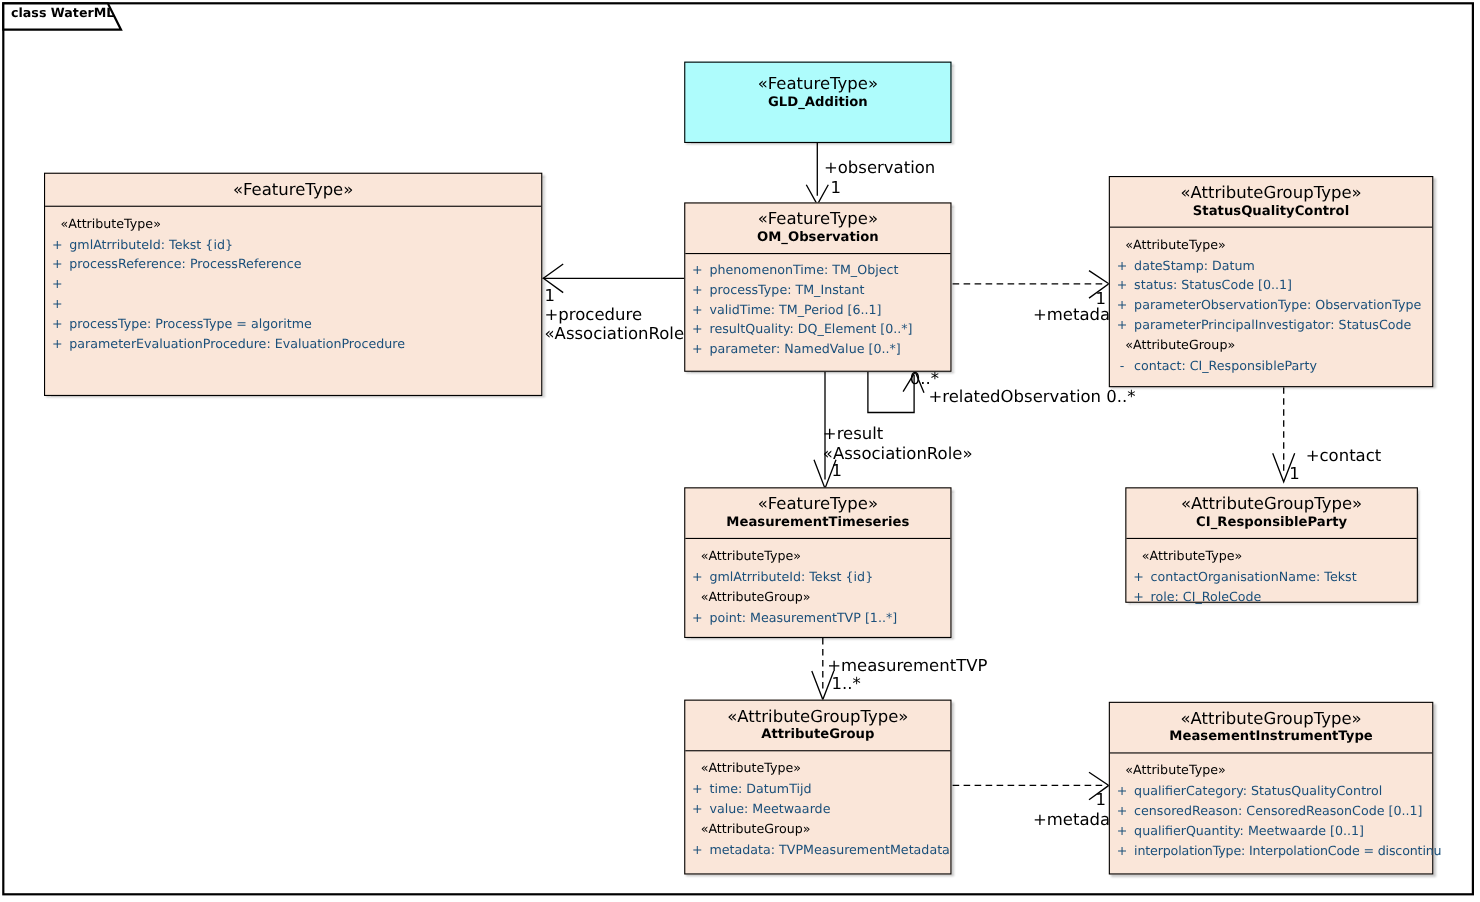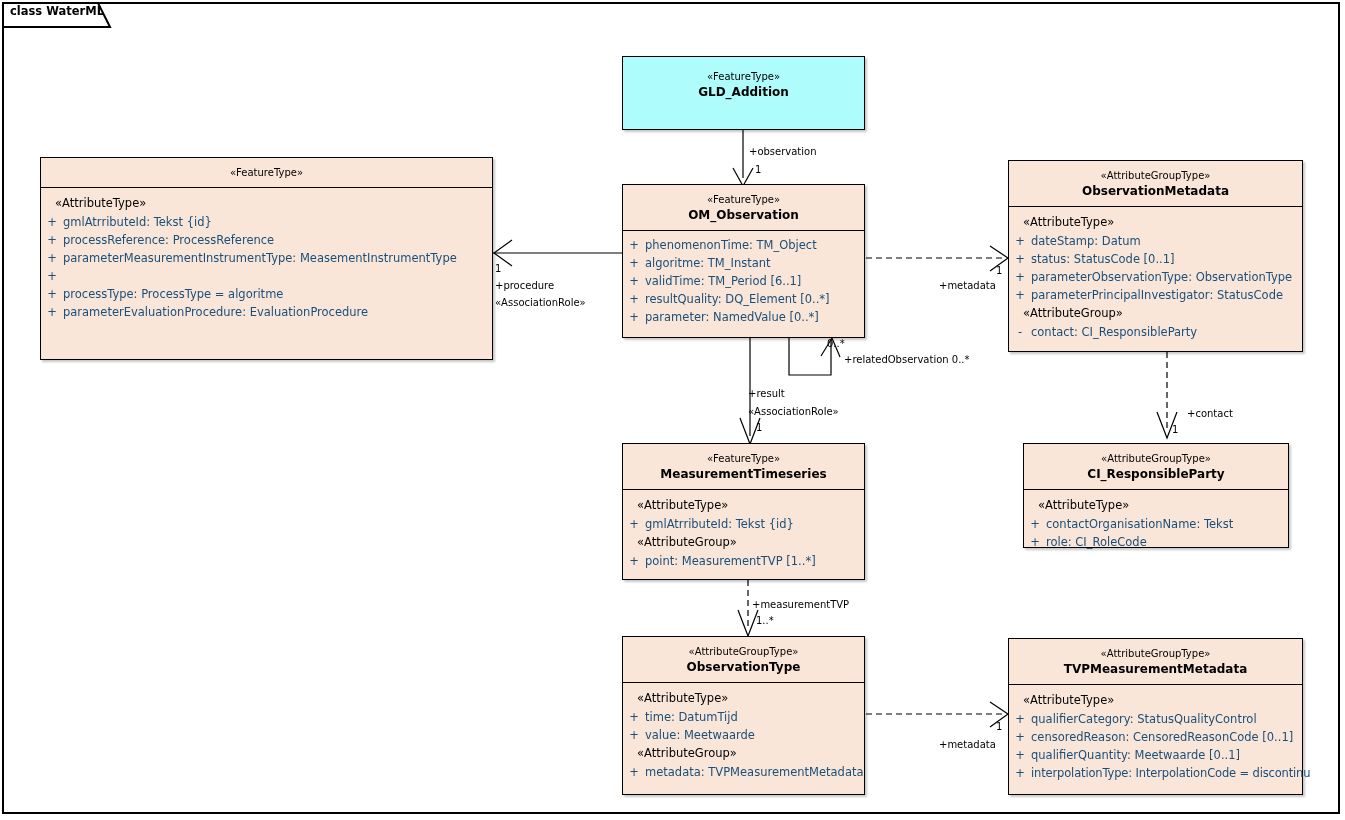--- a/index.html
+++ b/index.html
@@ -31,21 +31,21 @@
   }
   .uml.cyan{background:#aefcfc;}
   .uml-head{
     text-align:center;
     padding:7px 4px 7px 4px;
     border-bottom:1.5px solid #000;
     box-sizing:border-box;
   }
   .uml-head.nobody{border-bottom:none;}
   .stereo{
-    font-size:10px;color:#000;line-height:15px;white-space:nowrap;
+    font-size:15px;color:#000;line-height:15px;white-space:nowrap;
   }
   .cname{
     font-size:12px;font-weight:bold;color:#000;line-height:16px;
     white-space:nowrap;
   }
   .uml-body{padding:6px 0 7px 0;}
   .grp{
     font-size:11.5px;color:#000;
     padding:2px 0 2px 14px;line-height:15px;white-space:nowrap;
   }
@@ -58,21 +58,21 @@
   }
   .attr .txt{flex:1 1 auto;}
   .attr.tight .txt{letter-spacing:-0.15px;}
 
   
   svg.links{
     position:absolute;left:0;top:0;width:1345px;height:820px;
     pointer-events:none;
   }
   .lbl{
-    position:absolute;font-size:10px;color:#000;white-space:nowrap;
+    position:absolute;font-size:15px;color:#000;white-space:nowrap;
     line-height:14px;
   }
   .lbl.role{color:#000;}
   .lbl.mult{color:#000;}
 </style>
 </head>
 <body>
 
 <div id="canvas">
 
@@ -175,21 +175,20 @@
       <div class="attr">
         <span class="vis">+</span>
         <span class="txt">gmlAtrributeId: Tekst {id}</span>
       </div>
       <div class="attr">
         <span class="vis">+</span>
         <span class="txt">processReference: ProcessReference</span>
       </div>
       <div class="attr">
         <span class="vis">+</span>
-        <span class="txt">parameterMeasurementInstrumentType: MeasementInstrumentType</span>
       </div>
       <div class="attr tight">
         <span class="vis">+</span>
       </div>
       <div class="attr">
         <span class="vis">+</span>
         <span class="txt">processType: ProcessType = algoritme</span>
       </div>
       <div class="attr">
         <span class="vis">+</span>
@@ -203,41 +202,41 @@
       <div class="stereo">«FeatureType»</div>
       <div class="cname">OM_Observation</div>
     </div>
     <div class="uml-body" style="padding-top:5px;">
       <div class="attr">
         <span class="vis">+</span>
         <span class="txt">phenomenonTime: TM_Object</span>
       </div>
       <div class="attr">
         <span class="vis">+</span>
-        <span class="txt">algoritme: TM_Instant</span>
+        <span class="txt">processType: TM_Instant</span>
       </div>
       <div class="attr">
         <span class="vis">+</span>
         <span class="txt">validTime: TM_Period [6..1]</span>
       </div>
       <div class="attr">
         <span class="vis">+</span>
         <span class="txt">resultQuality: DQ_Element [0..*]</span>
       </div>
       <div class="attr">
         <span class="vis">+</span>
         <span class="txt">parameter: NamedValue [0..*]</span>
       </div>
     </div>
   </div>
 
   <div class="uml" style="left:1008px;top:160px;width:295px;height:192px;z-index:5;">
     <div class="uml-head">
       <div class="stereo">«AttributeGroupType»</div>
-      <div class="cname">ObservationMetadata</div>
+      <div class="cname">StatusQualityControl</div>
     </div>
     <div class="uml-body">
       <div class="grp">«AttributeType»</div>
       <div class="attr">
         <span class="vis">+</span>
         <span class="txt">dateStamp: Datum</span>
       </div>
       <div class="attr">
         <span class="vis">+</span>
         <span class="txt">status: StatusCode [0..1]</span>
@@ -291,21 +290,21 @@
       <div class="attr">
         <span class="vis">+</span>
         <span class="txt">role: CI_RoleCode</span>
       </div>
     </div>
   </div>
 
   <div class="uml" style="left:622px;top:636px;width:243px;height:159px;z-index:5;">
     <div class="uml-head">
       <div class="stereo">«AttributeGroupType»</div>
-      <div class="cname">ObservationType</div>
+      <div class="cname">AttributeGroup</div>
     </div>
     <div class="uml-body">
       <div class="grp">«AttributeType»</div>
       <div class="attr">
         <span class="vis">+</span>
         <span class="txt">time: DatumTijd</span>
       </div>
       <div class="attr">
         <span class="vis">+</span>
         <span class="txt">value: Meetwaarde</span>
@@ -314,21 +313,21 @@
       <div class="attr">
         <span class="vis">+</span>
         <span class="txt">metadata: TVPMeasurementMetadata</span>
       </div>
     </div>
   </div>
 
   <div class="uml" style="left:1008px;top:638px;width:295px;height:157px;z-index:5;">
     <div class="uml-head">
       <div class="stereo">«AttributeGroupType»</div>
-      <div class="cname">TVPMeasurementMetadata</div>
+      <div class="cname">MeasementInstrumentType</div>
     </div>
     <div class="uml-body">
       <div class="grp">«AttributeType»</div>
       <div class="attr">
         <span class="vis">+</span>
         <span class="txt">qualifierCategory: StatusQualityControl</span>
       </div>
       <div class="attr">
         <span class="vis">+</span>
         <span class="txt">censoredReason: CensoredReasonCode [0..1]</span>

